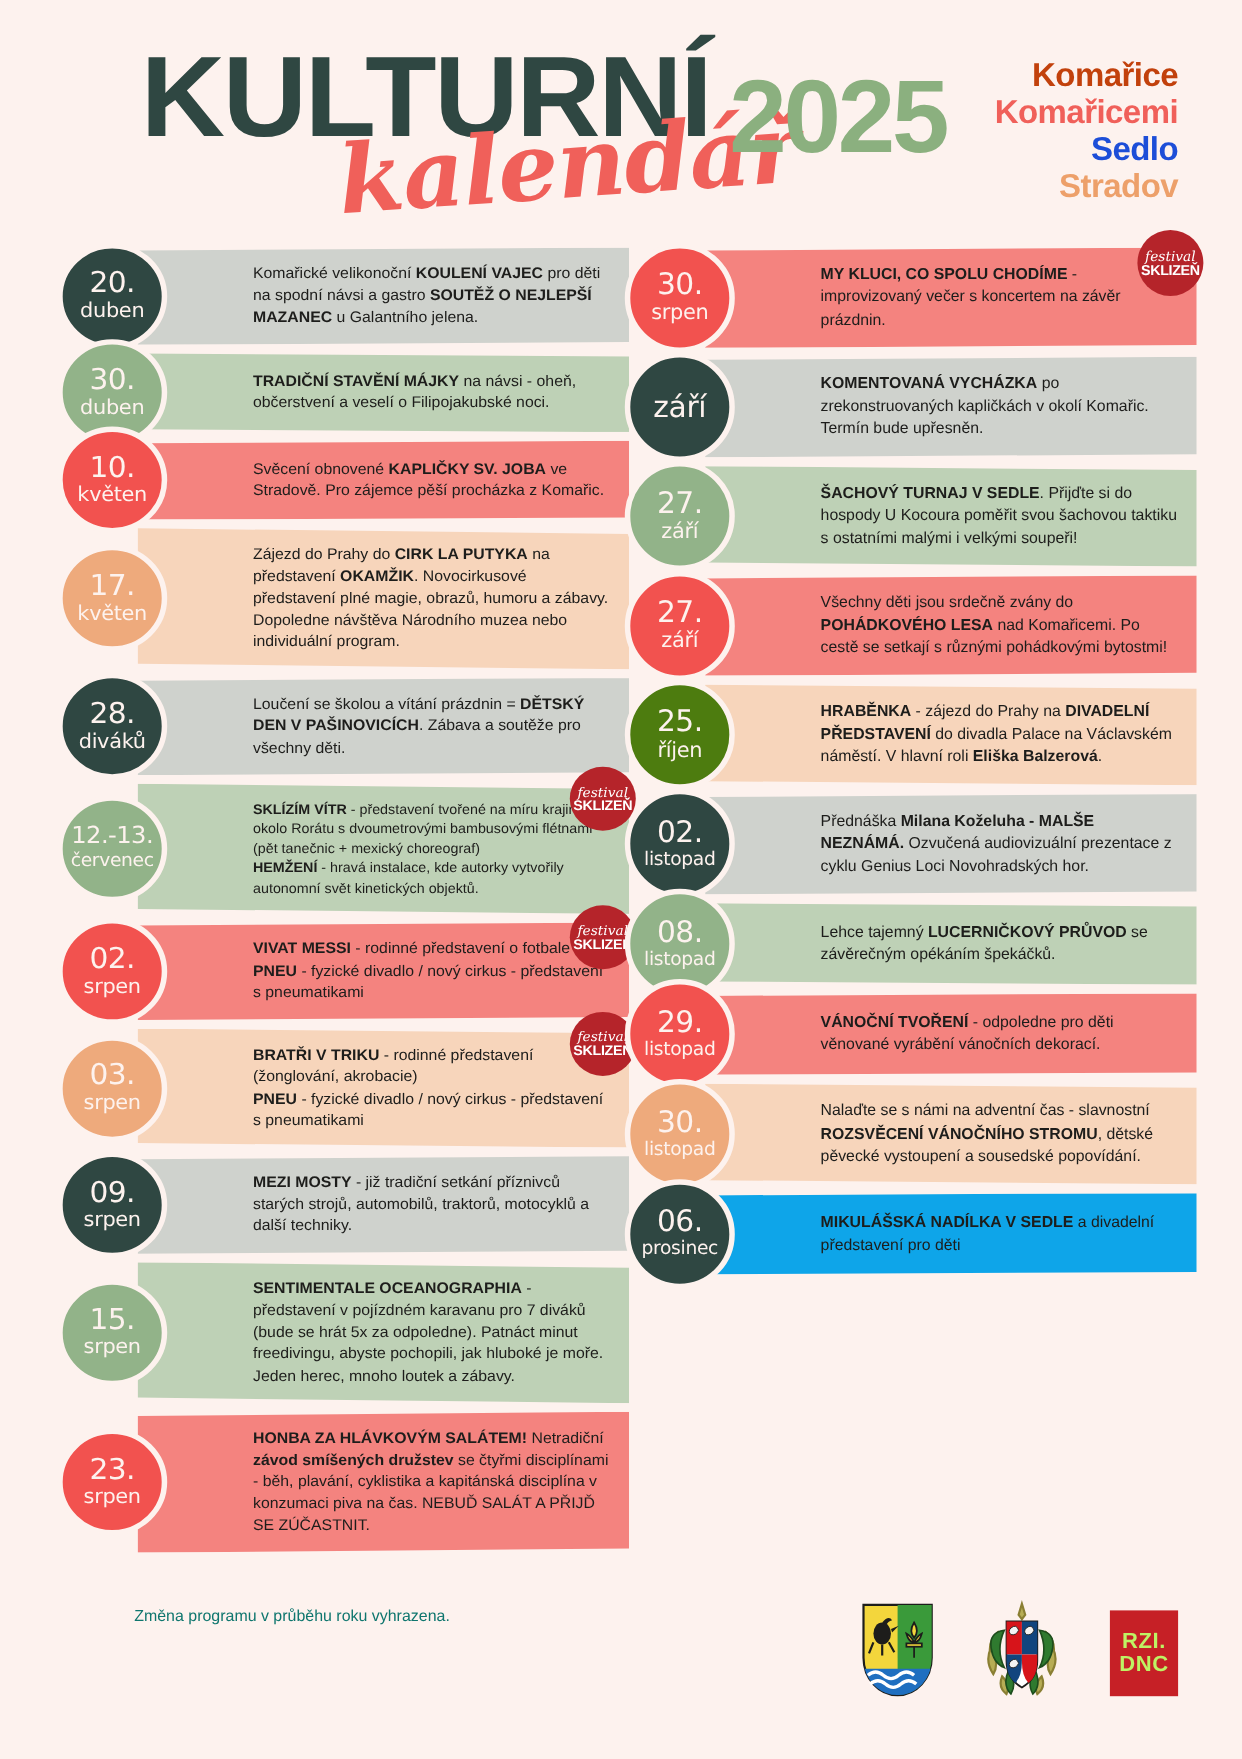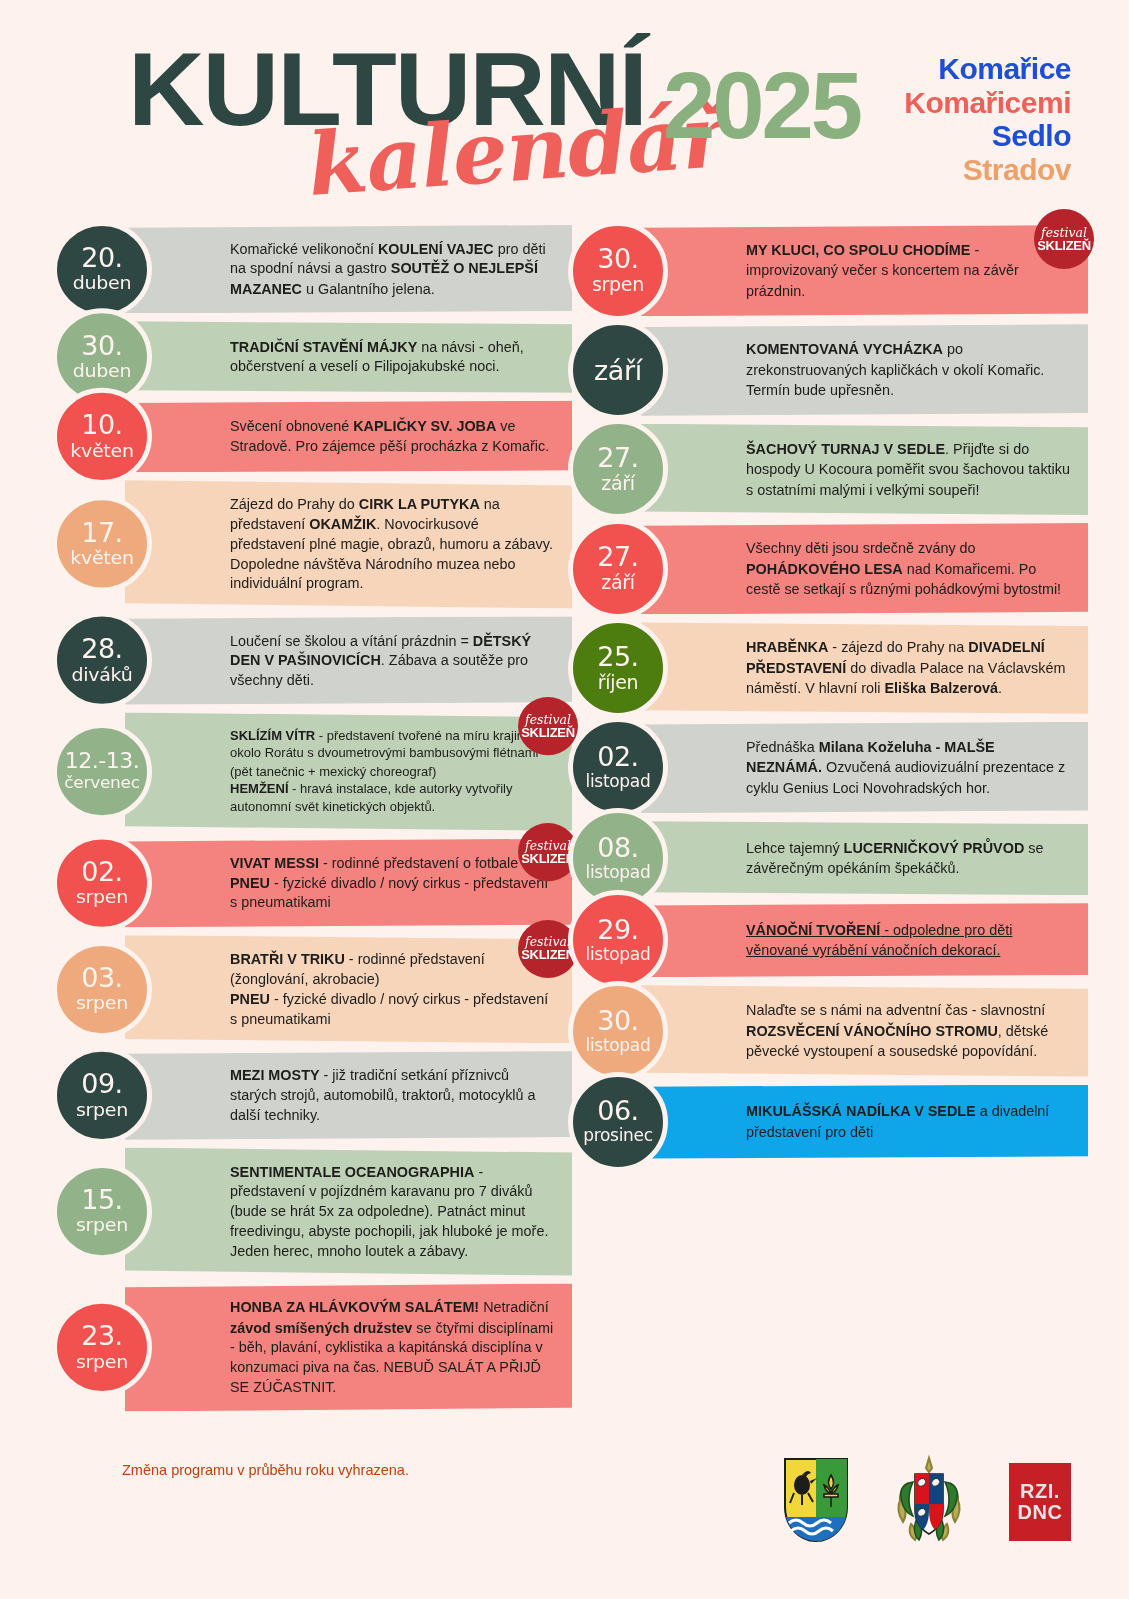--- a/index.html
+++ b/index.html
@@ -91,41 +91,41 @@
     align-items:center;justify-content:center;
     z-index:5;line-height:1.05;
   }
   .fest .f1{font-family:"DejaVu Serif",serif;font-style:italic;font-size:12.5px;}
   .fest .f2{font-size:13px;font-weight:bold;letter-spacing:-0.3px;text-align:right;}
 
   
   .footer{position:absolute;left:0;bottom:0;width:1129px;height:175px;}
   .footer-note{
     position:absolute;left:122px;top:38px;
-    font-size:14.5px;color:#c2410c;
+    font-size:14.5px;color:#0f766e;
   }
   .logos{position:absolute;right:58px;top:30px;display:flex;align-items:center;gap:42px;}
   .logo{display:block;}
   .rzi{
-    width:62px;height:78px;background:#c62026;color:#e5e5e5;
+    width:62px;height:78px;background:#c62026;color:#bef264;
     display:flex;flex-direction:column;align-items:center;justify-content:center;
     font-weight:bold;font-size:20px;line-height:1.05;letter-spacing:0.5px;
   }
 </style>
 </head>
 <body>
 
 <div class="header">
   <div class="title-block">
     <div class="title-main">KULTURNÍ</div>
     <div class="title-script">kalendář</div>
   </div>
   <div class="title-year">2025</div>
   <div class="villages">
-      <div style="color: #1d4ed8;">Komařice</div>
+      <div style="color: #c2410c;">Komařice</div>
       <div style="color: rgb(240, 96, 90);">Komařicemi</div>
       <div style="color: #1d4ed8;">Sedlo</div>
       <div style="color: rgb(237, 160, 106);">Stradov</div>
     </div>
 </div>
 
 <div class="columns">
   <div class="col col-left" id="colLeft" style="transform-origin: left top; transform: scale(1, 0.9692);">
       <div class="event">
         <div class="band slant-a" style="background: rgb(207, 210, 205);">
@@ -300,21 +300,21 @@
       <div class="event">
         <div class="band slant-b" style="background: rgb(190, 209, 182);">
           <div class="band-inner">Lehce tajemný <b>LUCERNIČKOVÝ PRŮVOD</b> se závěrečným opékáním špekáčků.</div>
         </div>
         <div class="badge-circle" style="background: rgb(146, 179, 137);">
           <div class="badge-day">08.</div>
           <div class="badge-month" style="font-size: 17px;">listopad</div>
         </div>
       </div>
       <div class="event">
-        <div class="band slant-a" style="background: rgb(244, 131, 127); text-decoration: underline;">
+        <div class="band slant-a" style="background: rgb(244, 131, 127);">
           <div class="band-inner"><b>VÁNOČNÍ TVOŘENÍ</b> - odpoledne pro děti věnované vyrábění vánočních dekorací.</div>
         </div>
         <div class="badge-circle" style="background: rgb(242, 82, 79);">
           <div class="badge-day">29.</div>
           <div class="badge-month" style="font-size: 17px;">listopad</div>
         </div>
       </div>
       <div class="event">
         <div class="band slant-b" style="background: rgb(247, 213, 187);">
           <div class="band-inner">Nalaďte se s námi na adventní čas - slavnostní <b>ROZSVĚCENÍ VÁNOČNÍHO STROMU</b>, dětské pěvecké vystoupení a sousedské popovídání.</div>

